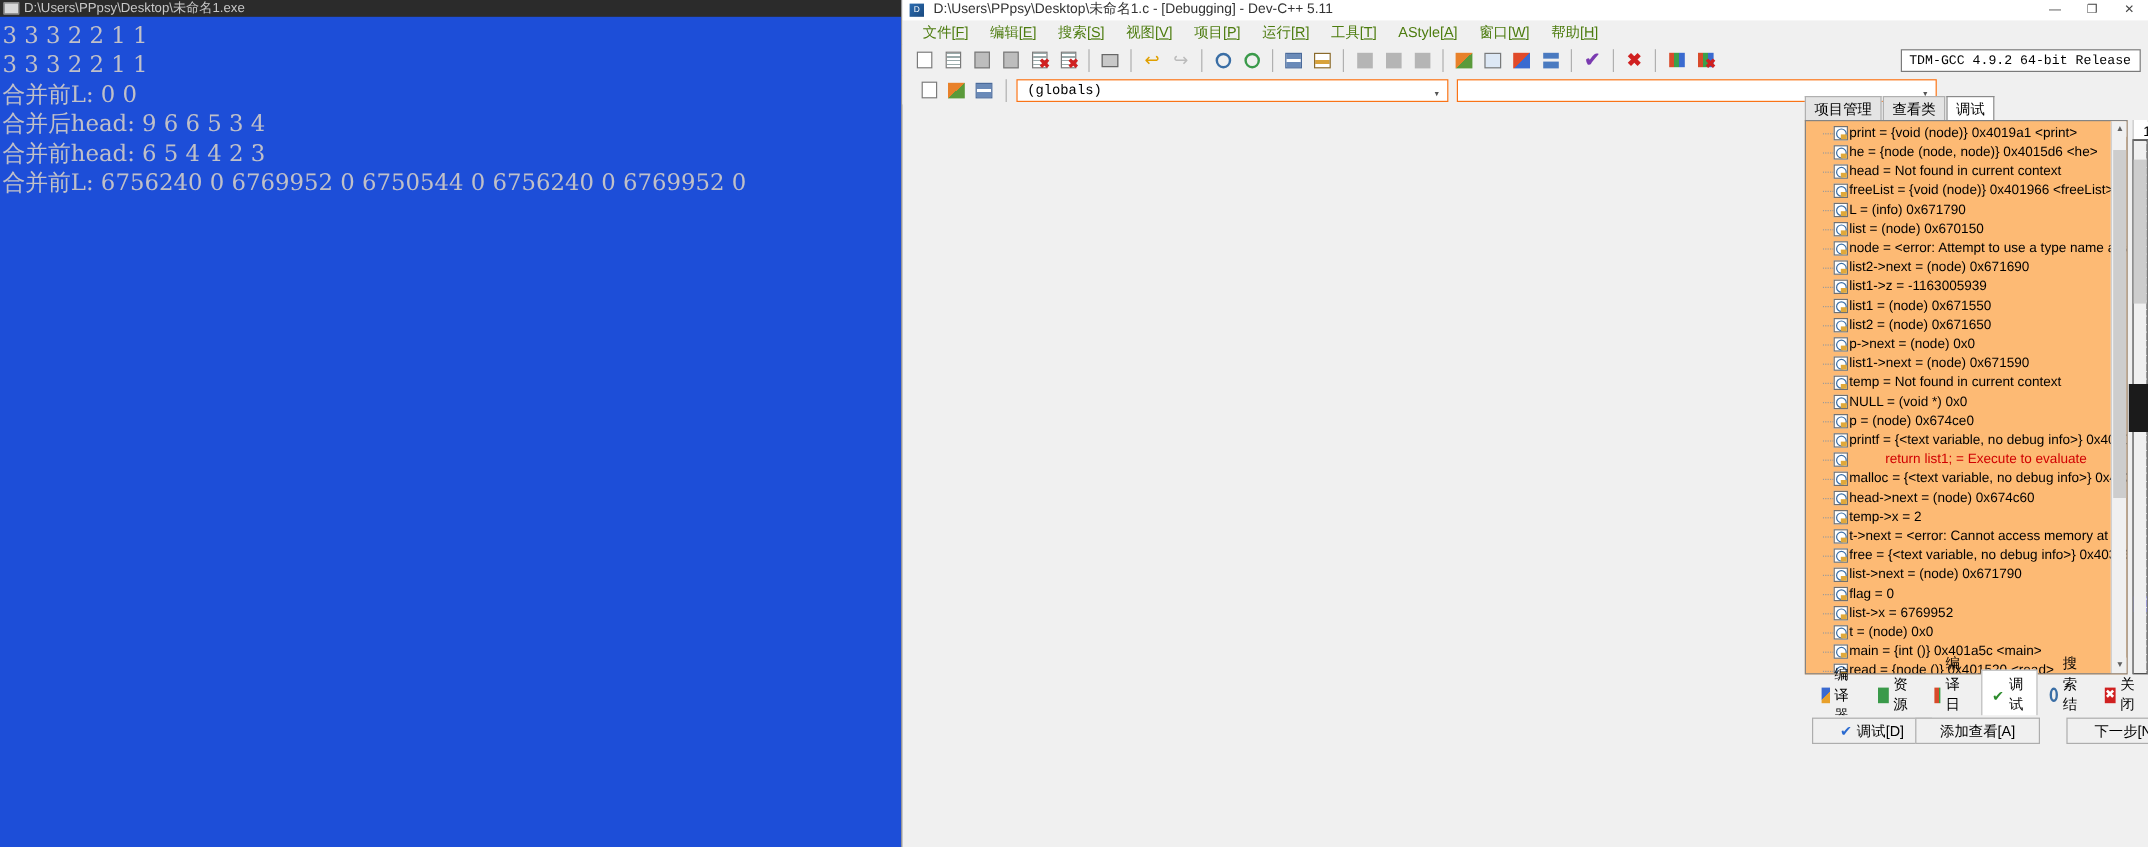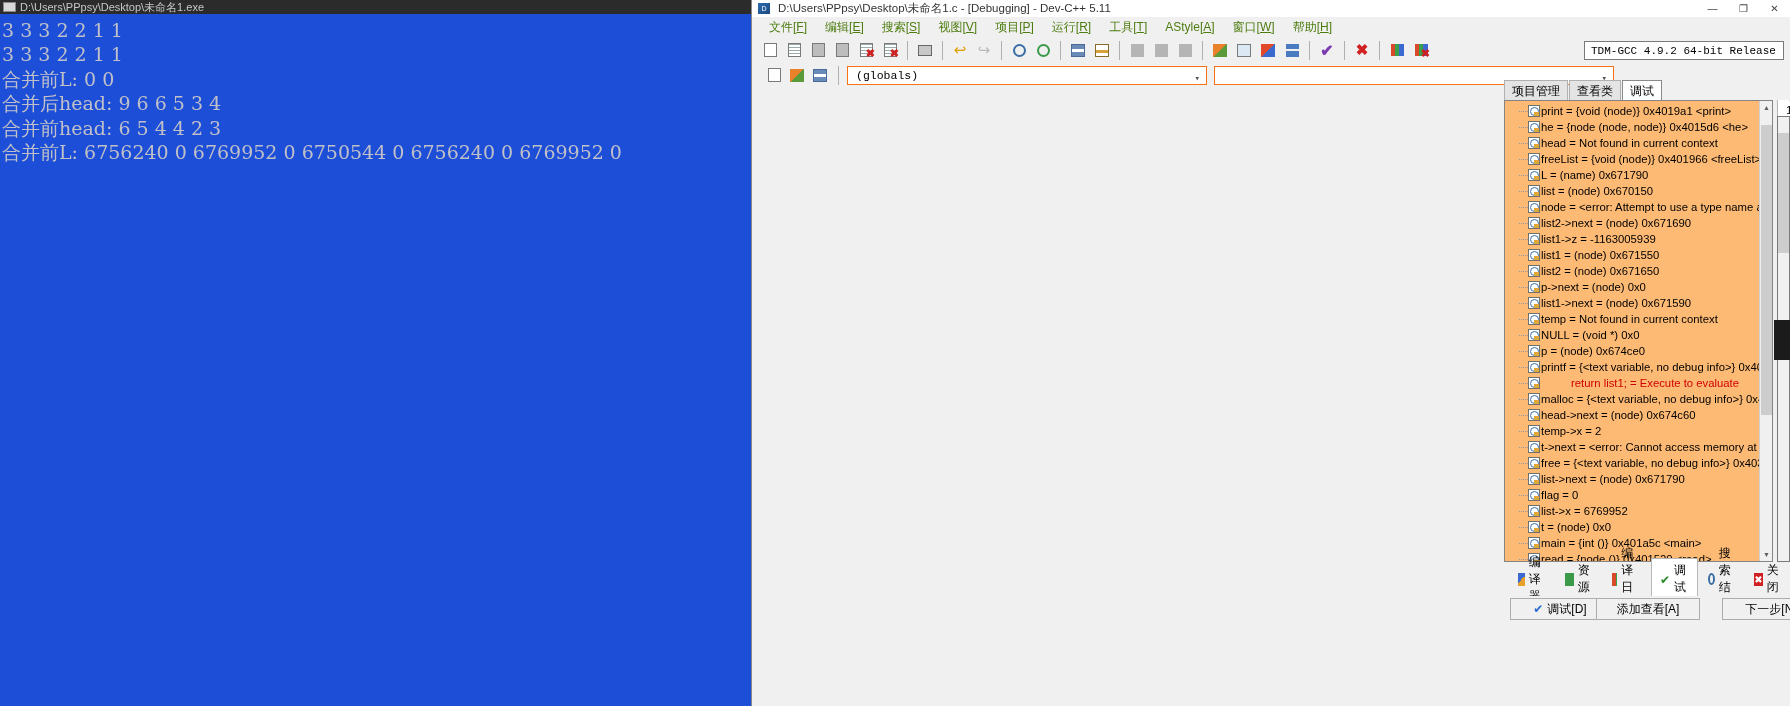--- a/index.html
+++ b/index.html
@@ -413,21 +413,21 @@
             <span class="wtext">head = Not found in current context</span>
           </div>
           <div class="watch-item">
             <span class="dots"></span>
             <span class="wicon"></span>
             <span class="wtext">freeList = {void (node)} 0x401966 &lt;freeList&gt;</span>
           </div>
           <div class="watch-item">
             <span class="dots"></span>
             <span class="wicon"></span>
-            <span class="wtext">L = (name) 0x671790</span>
+            <span class="wtext">L = (info) 0x671790</span>
           </div>
           <div class="watch-item">
             <span class="dots"></span>
             <span class="wicon"></span>
             <span class="wtext">list = (node) 0x670150</span>
           </div>
           <div class="watch-item">
             <span class="dots"></span>
             <span class="wicon"></span>
             <span class="wtext">node = &lt;error: Attempt to use a type name as an</span>

